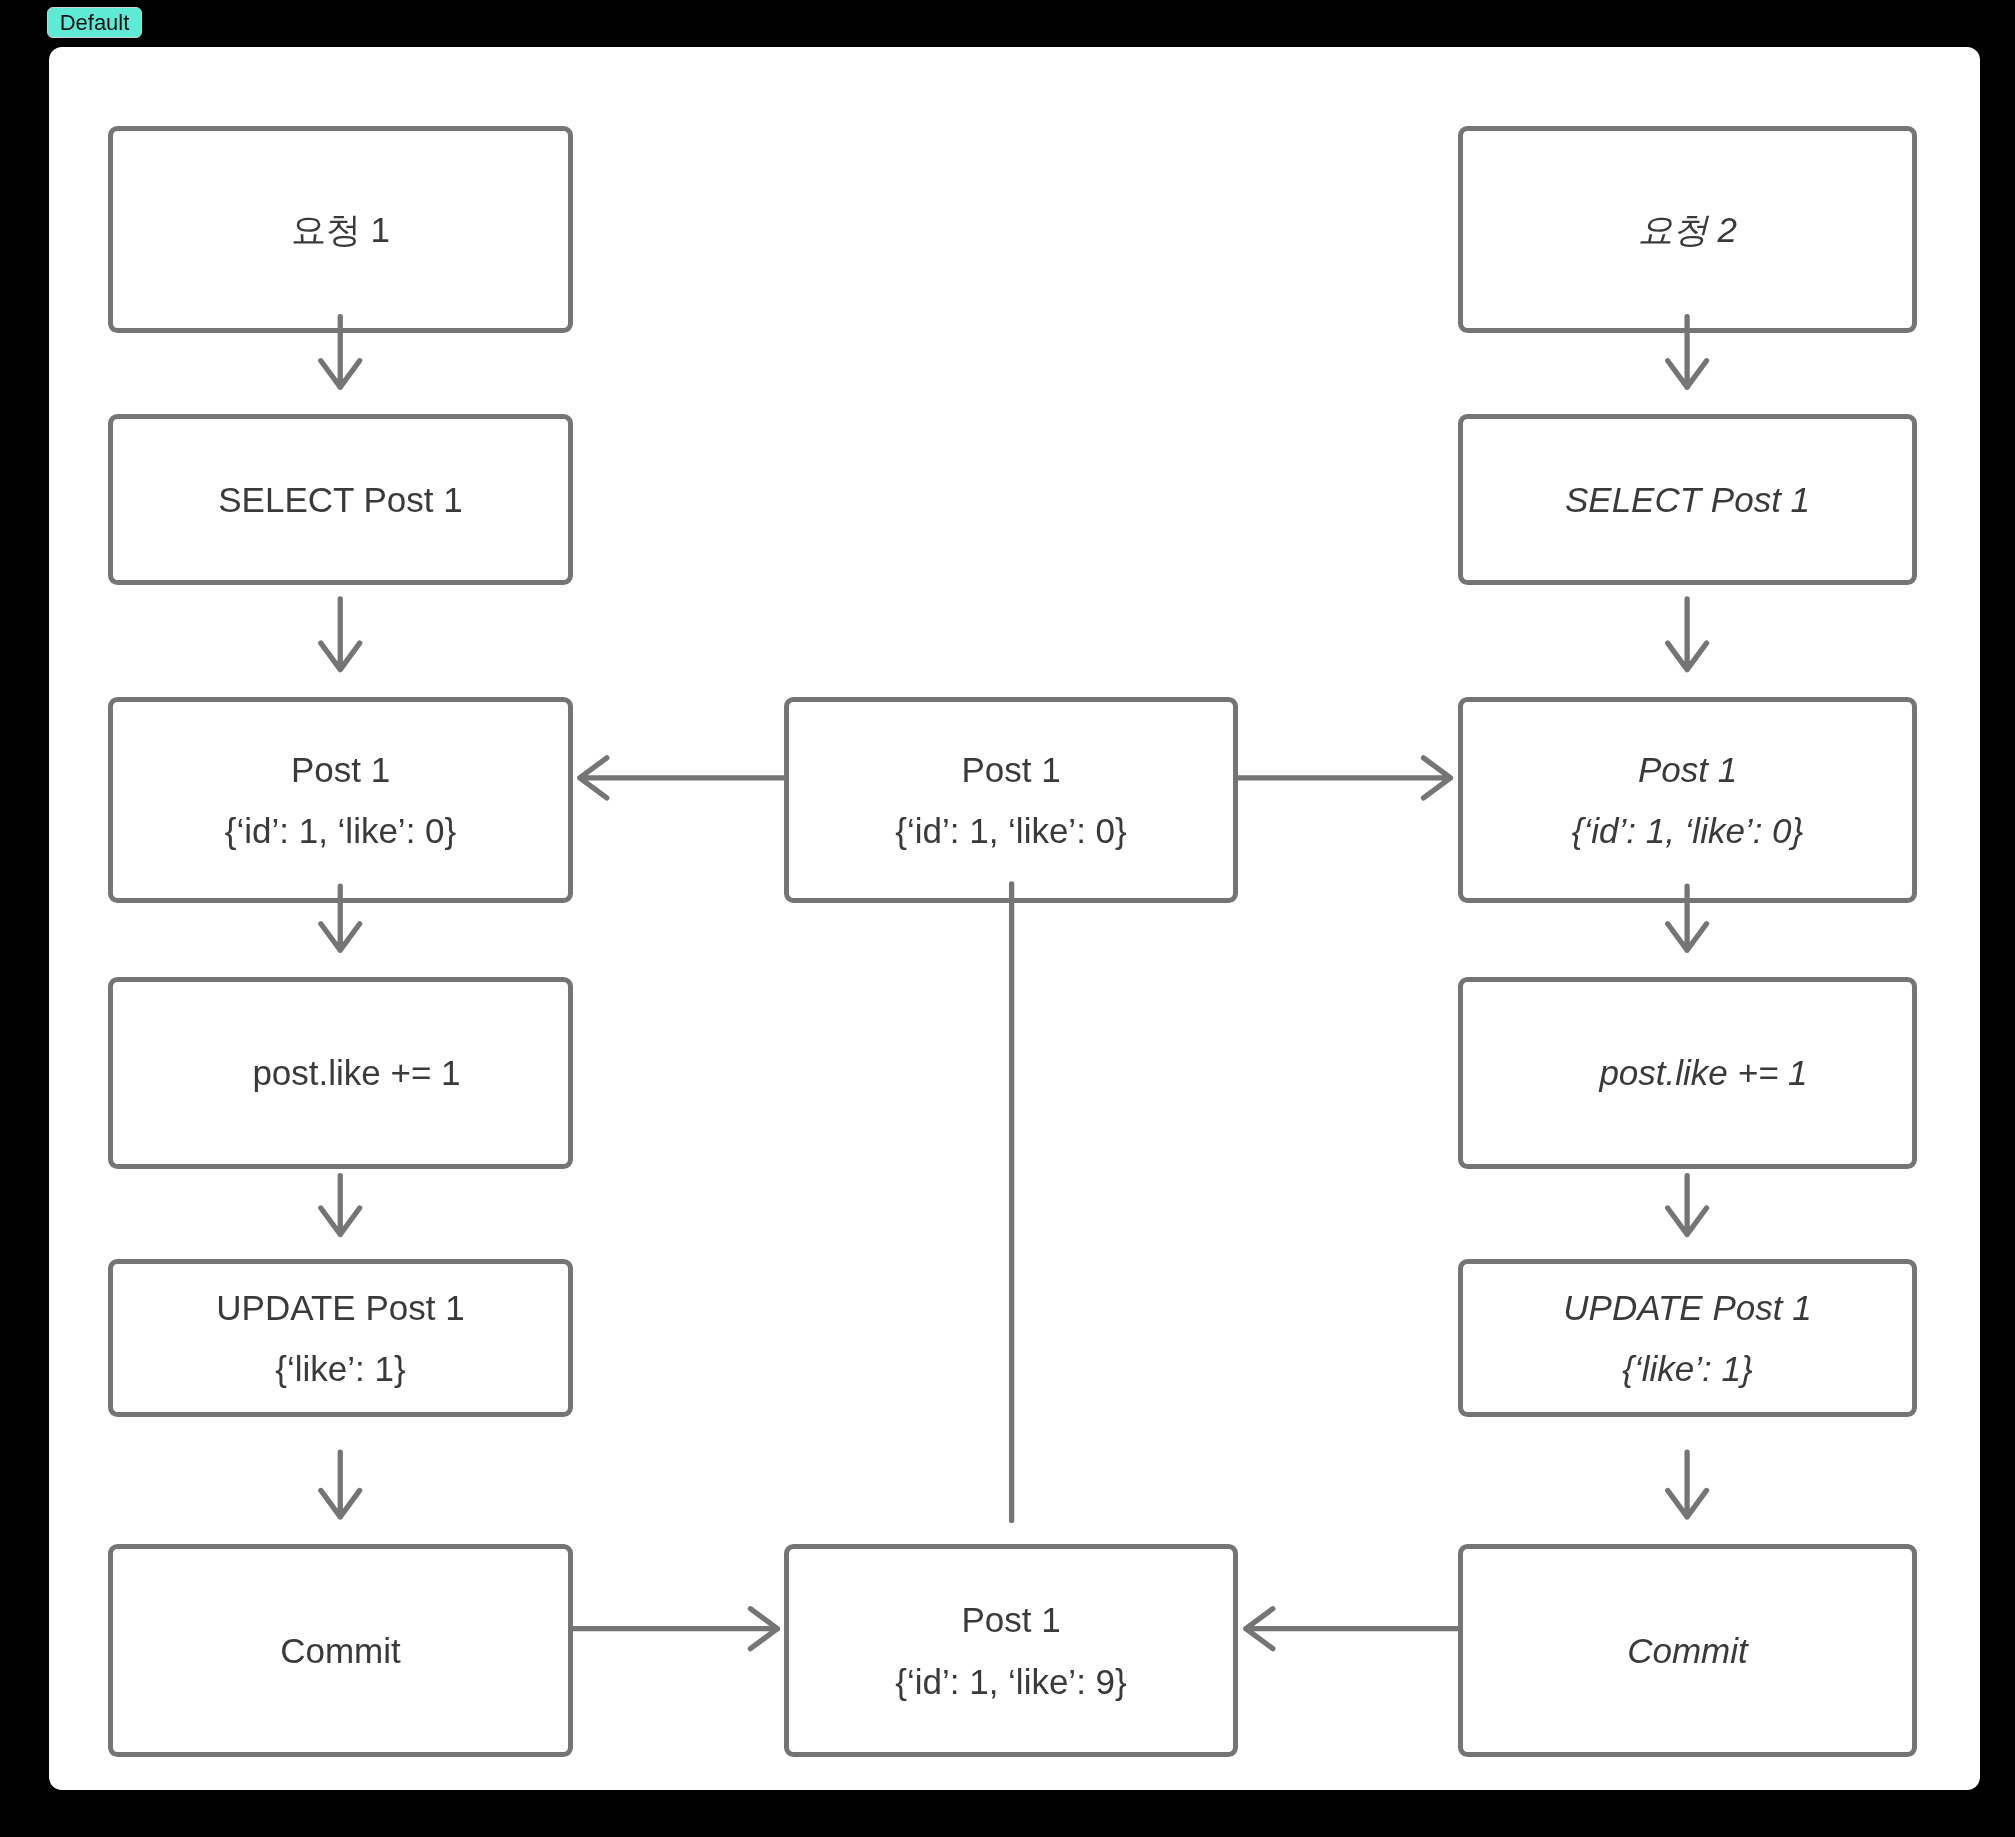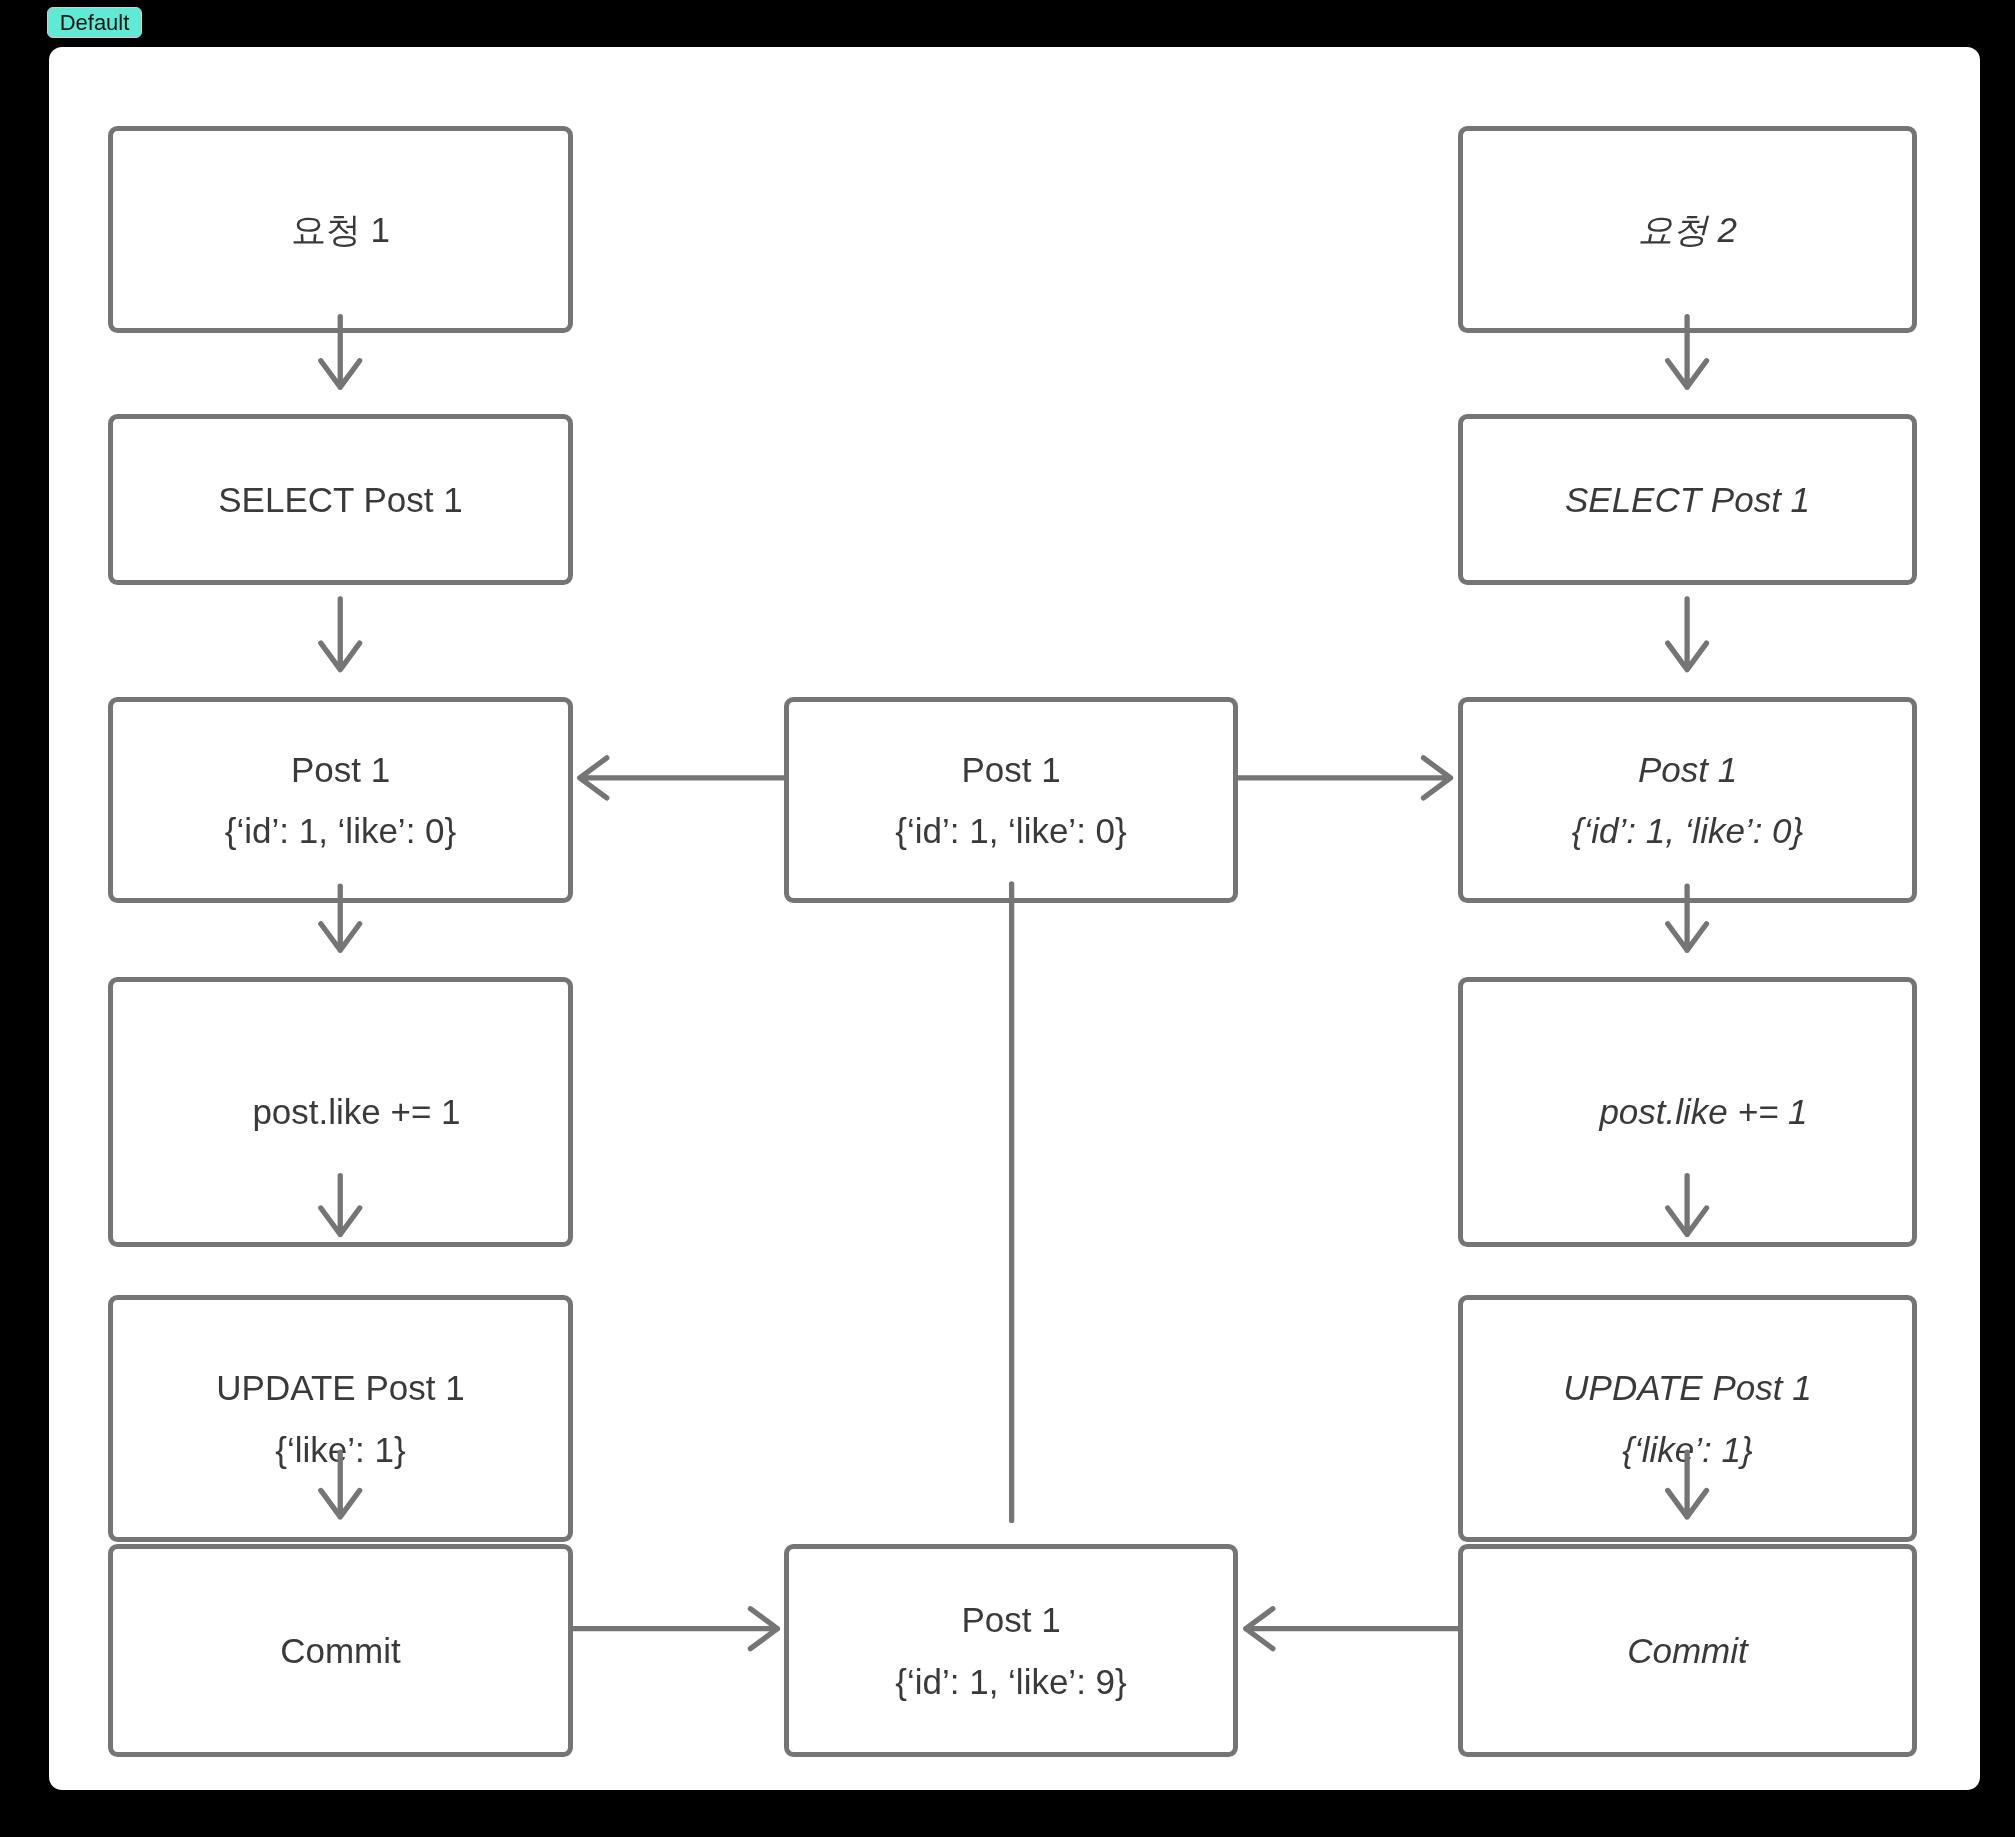--- a/index.html
+++ b/index.html
@@ -15,22 +15,22 @@
         justify-content:center;text-align:center;color:#3a3a3c;font-size:35px;
         line-height:1.75;font-weight:400;white-space:nowrap;margin-top:21px;}
   
   .col-l{left:108px;width:465px;}
   .col-m{left:784px;width:454px;}
   .col-r{left:1458px;width:459px;font-style:italic;}
   
   .row1{top:105px;height:207px;}
   .row2{top:393px;height:171px;}
   .row3{top:676px;height:206px;}
-  .row4{top:956px;height:270px;padding-left:32px;}
-  .row5{top:1274px;height:247px;}
+  .row4{top:956px;height:192px;padding-left:32px;}
+  .row5{top:1238px;height:158px;}
   .row6{top:1523px;height:213px;}
   svg.wires{position:absolute;left:0;top:0;pointer-events:none;}
   svg.wires path{stroke:#757575;stroke-width:9;fill:none;stroke-linecap:round;stroke-linejoin:round;}
 </style>
 </head>
 <body>
 
 <button class="chip">Default</button>
 
 <div class="panel"></div>

